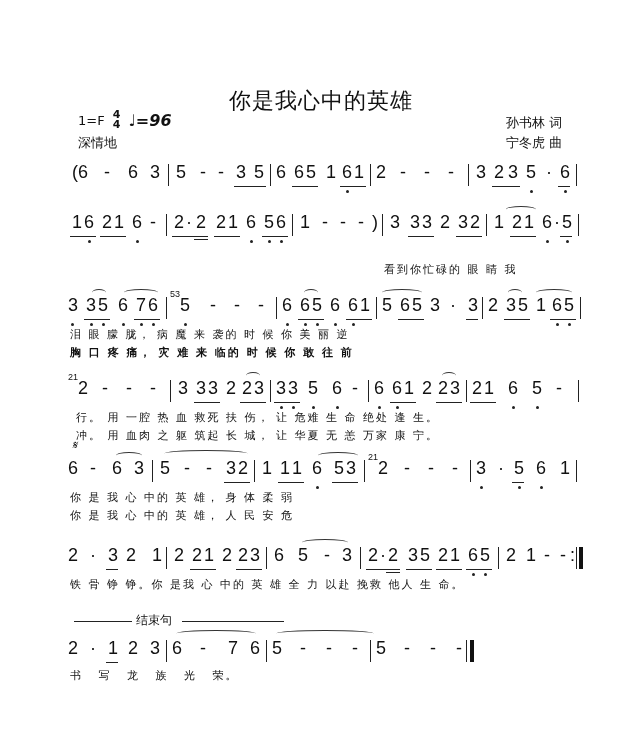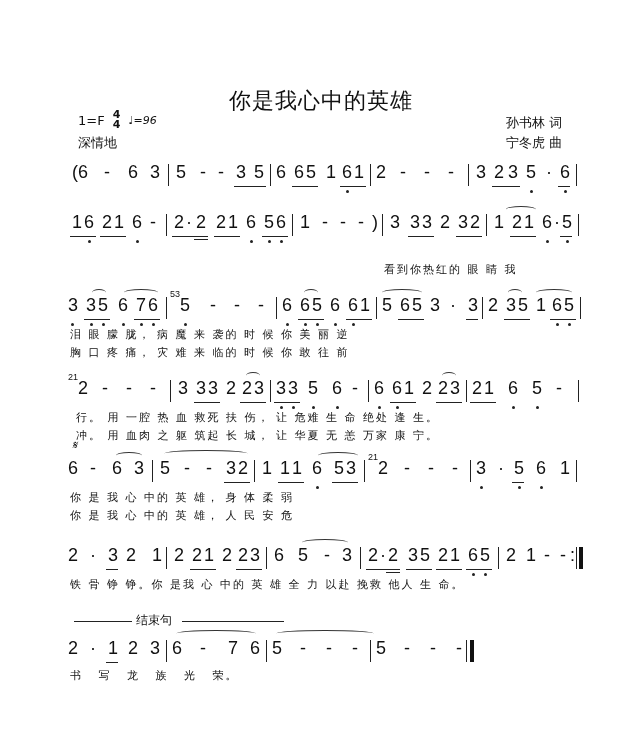--- a/index.html
+++ b/index.html
@@ -3,21 +3,21 @@
 <meta charset="utf-8">
 <style>
   html, body { margin:0; padding:0; background:#ffffff; }
   body { width:642px; height:737px; position:relative; overflow:hidden; color:#111;
          font-family:"Liberation Sans", "DejaVu Sans", sans-serif; }
   .title { position:absolute; top:86px; left:0; width:642px; text-align:center;
            font-size:22px; letter-spacing:1px; font-family:"DejaVu Sans", sans-serif; }
   .meta { position:absolute; font-size:13px; font-family:"DejaVu Sans", sans-serif; }
   .key { top:110px; left:78px; display:flex; align-items:center; gap:8px; }
   .timesig { display:inline-flex; flex-direction:column; font-weight:bold; font-size:11px; line-height:10px; text-align:center; }
-  .tempo { font-style:italic; font-size:11px; }
+  .tempo { font-style:italic; font-size:16px;font-weight:bold; }
   .mood { top:134px; left:78px; }
   .lyricist { top:114px; left:506px; }
   .composer { top:134px; left:506px; }
 
   .row { position:absolute; left:70px; width:510px; }
   .notes { position:relative; height:26px; font-size:18px; font-family:"Liberation Sans", sans-serif; white-space:nowrap; }
   .lyr { position:absolute; font-size:11px; font-family:"DejaVu Sans", sans-serif; white-space:nowrap; letter-spacing:2px; }
   .notes span.n { position:absolute; top:0; }
   .bar { position:absolute; top:2px; width:1px; height:22px; background:#222; }
   .ul { position:absolute; height:1px; background:#222; }
@@ -139,21 +139,21 @@
     <div class="ul" style="left:440px;top:24px;width:26px;"></div>
     <div class="slur" style="left:436px;top:-6px;width:30px;"></div>
     <span class="n" style="left:472px;">6</span>
     <div class="dot" style="left:476px;top:28px;"></div>
     <span class="n" style="left:484px;">·</span>
     <span class="n" style="left:492px;">5</span>
     <div class="ul" style="left:490px;top:24px;width:12px;"></div>
     <div class="dot" style="left:496px;top:28px;"></div>
     <div class="bar" style="left:508px;"></div>
   </div>
-  <div class="lyr" style="left:314px;top:50px;">看到你热红的 眼 睛 我</div>
+  <div class="lyr" style="left:314px;top:50px;">看到你忙碌的 眼 睛 我</div>
 </div>
 
 <div class="row" style="top:295px;">
   <div class="notes">
     <span class="n" style="left:-2px;">3</span>
     <div class="dot" style="left:1px;top:28px;"></div>
     <span class="n" style="left:16px;">3</span>
     <span class="n" style="left:28px;">5</span>
     <div class="ul" style="left:14px;top:24px;width:26px;"></div>
     <div class="dot" style="left:20px;top:28px;"></div>
@@ -208,21 +208,21 @@
     <span class="n" style="left:466px;">1</span>
     <span class="n" style="left:482px;">6</span>
     <span class="n" style="left:494px;">5</span>
     <div class="ul" style="left:480px;top:24px;width:26px;"></div>
     <div class="dot" style="left:486px;top:28px;"></div>
     <div class="dot" style="left:498px;top:28px;"></div>
     <div class="slur" style="left:466px;top:-6px;width:36px;"></div>
     <div class="bar" style="left:510px;"></div>
   </div>
   <div class="lyr" style="left:0;top:32px;">泪 眼 朦 胧， 病 魔 来 袭的 时 候 你 美 丽 逆</div>
-  <div class="lyr" style="left:0;top:50px;">胸 口 疼 痛， 灾 难 来 临的 时 候 你 敢 往 前</div>
+  <div class="lyr" style="left:0;top:50px;font-weight:bold;">胸 口 疼 痛， 灾 难 来 临的 时 候 你 敢 往 前</div>
 </div>
 
 <div class="row" style="top:378px;">
   <div class="notes">
     <span class="grace" style="left:-2px;">21</span>
     <span class="n" style="left:8px;">2</span>
     <span class="n" style="left:32px;">-</span>
     <span class="n" style="left:56px;">-</span>
     <span class="n" style="left:80px;">-</span>
     <div class="bar" style="left:100px;"></div>

